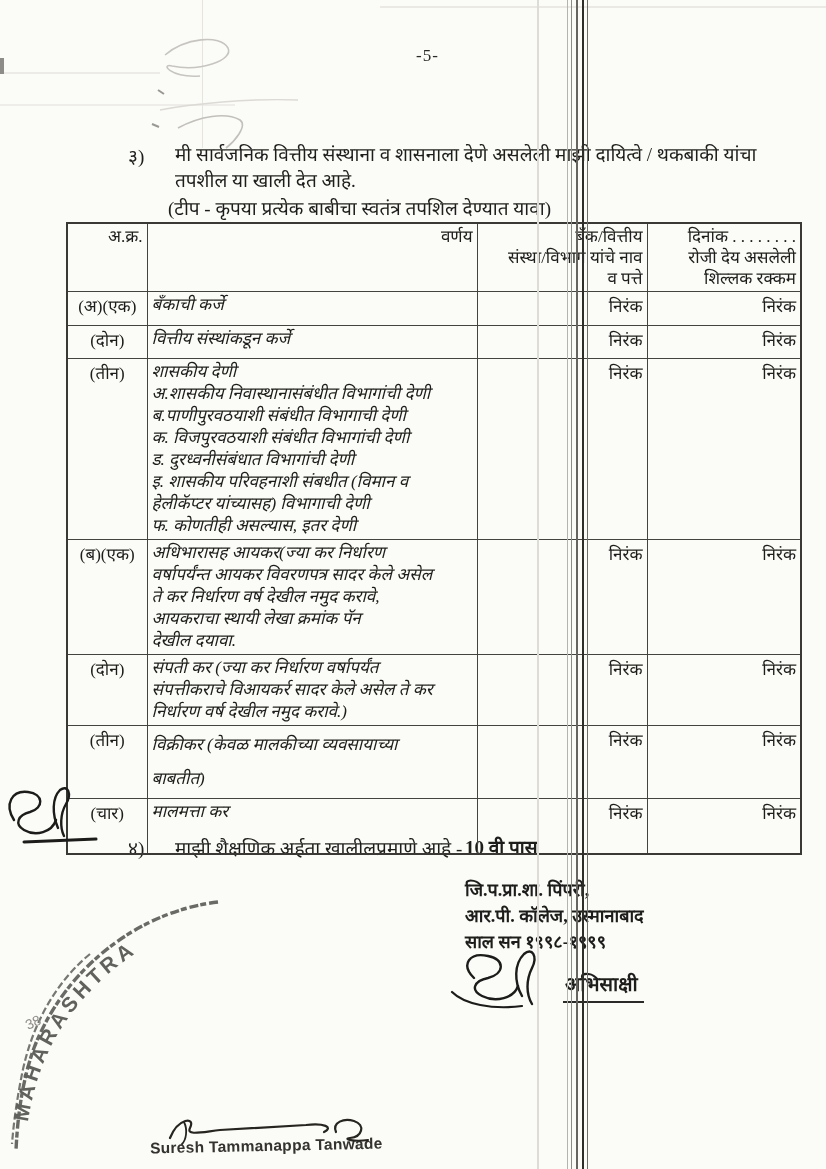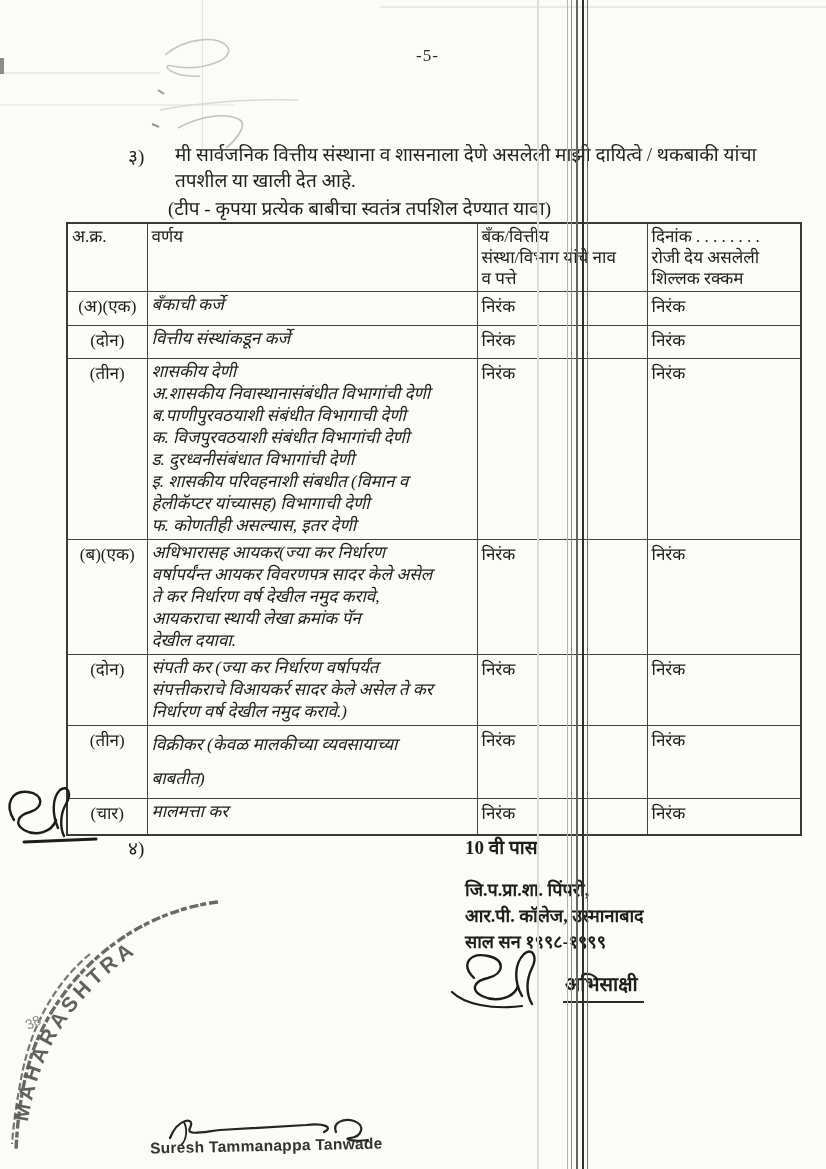--- a/index.html
+++ b/index.html
@@ -47,24 +47,24 @@
   table.liab col.c1{width:80px;}
   table.liab col.c2{width:330px;}
   table.liab col.c3{width:170px;}
   table.liab col.c4{width:154px;}
   table.liab td,table.liab th{
     border:1.6px solid #44433f;
     font-size:17px;font-weight:normal;
     vertical-align:top;padding:2px 4px;box-sizing:border-box;
   }
   table.liab{border:2.5px solid #3a3936;}
-  th.hdr{text-align:left;line-height:21px;white-space:pre-line;padding-top:4px;}
+  th.hdr{text-align:right;line-height:21px;white-space:pre-line;padding-top:4px;}
   td.sr{text-align:center;white-space:nowrap;}
   td.desc{padding-left:8px;line-height:22px;white-space:pre-line;font-style:italic;}
-  td.val{text-align:left;}
+  td.val{text-align:right;}
   tr.r-gap td.desc{line-height:34px;}
   
   .sigsvg{position:absolute;z-index:3;}
   .stampsvg{position:absolute;left:-14px;top:878px;z-index:2;opacity:.82;}
   .scribblesvg{position:absolute;left:130px;top:20px;z-index:1;}
 </style>
 </head>
 <body>
 
 <div class="page">
@@ -157,21 +157,21 @@
         <td class="val">निरंक</td>
         <td class="val">निरंक</td>
       </tr>
       <tr style="height:73px;" class="r-gap">
         <td class="sr">(तीन)</td>
         <td class="desc">विक्रीकर (केवळ मालकीच्या व्यवसायाच्या
 बाबतीत)</td>
         <td class="val">निरंक</td>
         <td class="val">निरंक</td>
       </tr>
-      <tr style="height:36px;">
+      <tr style="height:55px;">
         <td class="sr">(चार)</td>
         <td class="desc">मालमत्ता कर</td>
         <td class="val">निरंक</td>
         <td class="val">निरंक</td>
       </tr>
     </tbody>
       </table>
   </div>
 
   <svg class="sigsvg" style="left:0;top:784px;" width="104" height="66" viewBox="0 0 104 66">
@@ -184,20 +184,21 @@
     <path d="M232 24 C150 34 78 92 48 170 C38 198 32 230 30 272" fill="none" stroke="#4a4a47" stroke-width="3.4" stroke-dasharray="9 3 6 2"></path>
     <path d="M104 76 C70 104 46 146 36 196 C32 216 28 240 26 266" fill="none" stroke="#5a5a56" stroke-width="2.2" stroke-dasharray="7 3"></path>
     <path id="stamp-arc" d="M40 262 C48 170 92 96 212 40" fill="none" stroke="none"></path>
     <text font-family="Liberation Sans, sans-serif" font-size="21" font-weight="bold" fill="#3f3f3c" letter-spacing="4">
       <textPath href="#stamp-arc" startOffset="6%">MAHARASHTRA</textPath>
     </text>
     <text x="42" y="152" transform="rotate(-24 42 152)" font-family="Liberation Sans, sans-serif" font-size="14" fill="#77756f">38</text>
   </svg>
 
   <div class="itemnum n4">४)</div>
+  <div class="statement">माझी शैक्षणिक अर्हता खालीलप्रमाणे आहे -</div>
   <div class="qual">10 वी पास</div>
   <div class="edudetails">जि.प.प्रा.शा. पिंपरी,
 आर.पी. कॉलेज, उस्मानाबाद
 साल सन १९९८-१९९९</div>
 
   <svg class="sigsvg" style="left:444px;top:948px;" width="122" height="70" viewBox="0 0 122 70">
     <path d="M30 30 C16 16 26 4 44 8 C62 12 60 26 44 30 C30 33 26 42 38 48 C52 55 70 50 74 38" fill="none" stroke="#1c1c1a" stroke-width="2.4" stroke-linecap="round"></path>
     <path d="M78 48 C70 34 70 16 80 6 C88 -1 94 8 88 20 C82 32 82 46 88 56" fill="none" stroke="#1c1c1a" stroke-width="2.4" stroke-linecap="round"></path>
     <path d="M8 44 C20 56 48 62 78 58" fill="none" stroke="#1c1c1a" stroke-width="2.2" stroke-linecap="round"></path>
   </svg>

